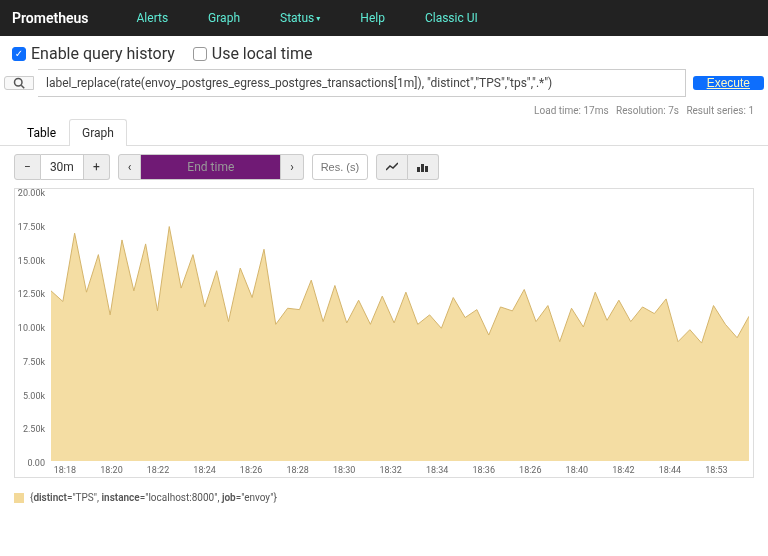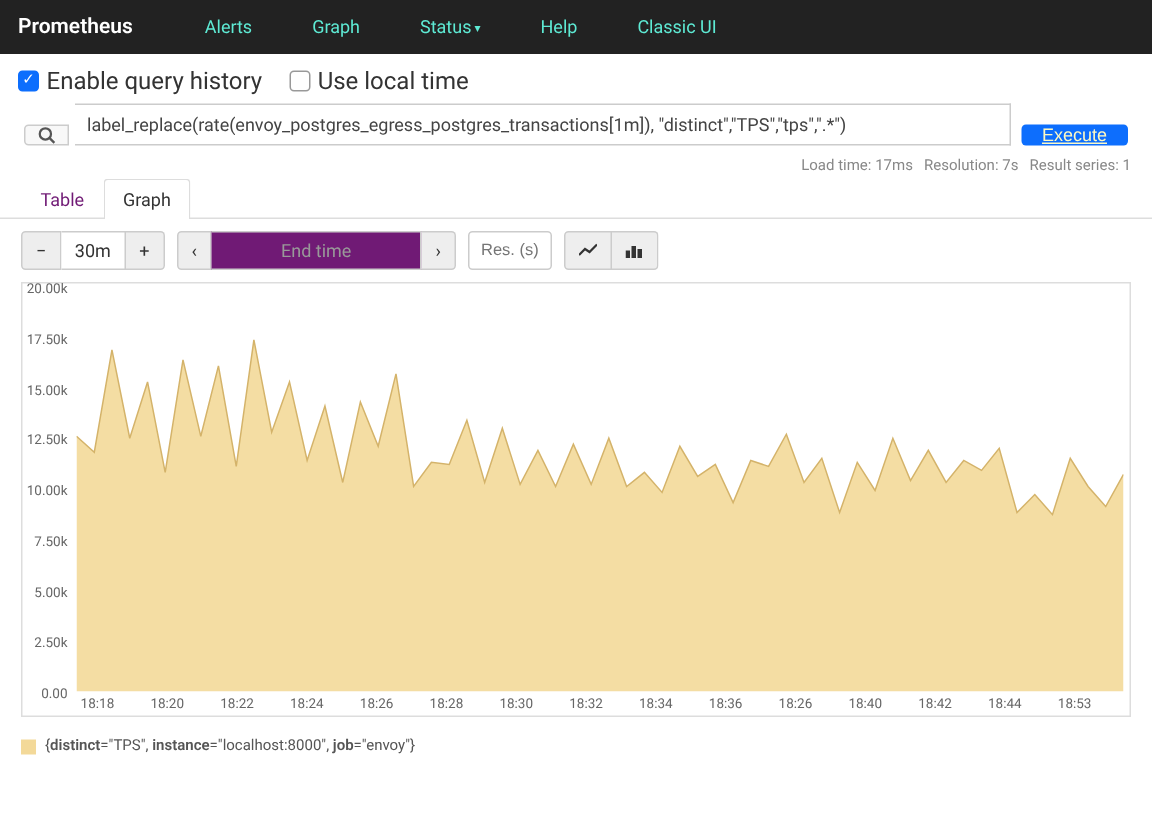--- a/index.html
+++ b/index.html
@@ -9,29 +9,29 @@
     .brand { font-weight: 600; font-size: 14px; color: #fff; margin-right: 16px; }
     .nav-link { color: #5eead4; font-size: 12px; padding: 0 8px; cursor: pointer; margin-left: 24px; }
     .caret { font-size: 8px; margin-left: 2px; position: relative; top: -1px; }
     
     .options { padding: 8px 12px 6px; display: flex; align-items: center; font-size: 16px; color: #333; }
     .checkbox { display: flex; align-items: center; margin-right: 18px; cursor: pointer; }
     .cb { width: 14px; height: 14px; border: 1px solid #999; border-radius: 3px; margin-right: 5px; display: flex; align-items: center; justify-content: center; background: #fff; }
     .cb.checked { background: #0d6efd; border-color: #0d6efd; }
     .cb.checked::after { content: "✓"; color: #fff; font-size: 10px; line-height: 10px; }
     
-    .query-row { display: flex; align-items: flex-end; padding: 0 16px 8px; gap: 4px; }
+    .query-row { display: flex; align-items: center; padding: 0 4px 8px; gap: 4px; }
     .q-icon { width: 30px; border: 1px solid #ccc; border-radius: 3px 0 0 3px; display: flex; align-items: center; justify-content: center; background: #f8f8f8; color: #555; }
     .q-input { flex: 1; border: 1px solid #ccc; border-left: none; border-radius: 0; padding: 6px 8px; font-size: 12px; font-family: inherit; color: #444; outline: none; }
     .execute-btn { background: #0d6efd; color: #fef9c3; border: none; border-radius: 3px; padding: 0 14px; font-size: 12px; cursor: pointer; margin-left: 3px; text-decoration: underline; }
     
     .info { text-align: right; padding: 0 14px 2px; font-size: 10px; color: #888; }
     
     .tabs { display: flex; border-bottom: 1px solid #ddd; padding: 0 14px; }
-    .tab { padding: 6px 12px; font-size: 12px; color: #701a75; cursor: pointer; border: 1px solid transparent; border-bottom: none; position: relative; top: 1px; }
+    .tab { padding: 6px 12px; font-size: 12px; color: #000000; cursor: pointer; border: 1px solid transparent; border-bottom: none; position: relative; top: 1px; }
     .tab.active { border-color: #ddd; background: #fff; border-radius: 3px 3px 0 0; color: #333; }
     
     .toolbar { display: flex; align-items: center; padding: 8px 14px 8px; gap: 8px; }
     .btn-group { display: flex; }
     .btn { border: 1px solid #ccc; background: #eee; color: #333; font-size: 12px; height: 26px; display: flex; align-items: center; justify-content: center; cursor: pointer; padding: 0 9px; }
     .btn:first-child { border-radius: 3px 0 0 3px; }
     .btn:last-child { border-radius: 0 3px 3px 0; }
     .btn + .btn { border-left: none; }
     .btn.wide { min-width: 140px; background: #701a75; color: #999; }
     .res-input { border: 1px solid #ccc; border-radius: 3px; height: 26px; width: 56px; font-size: 11px; text-align: center; color: #999; background: #fff; }

